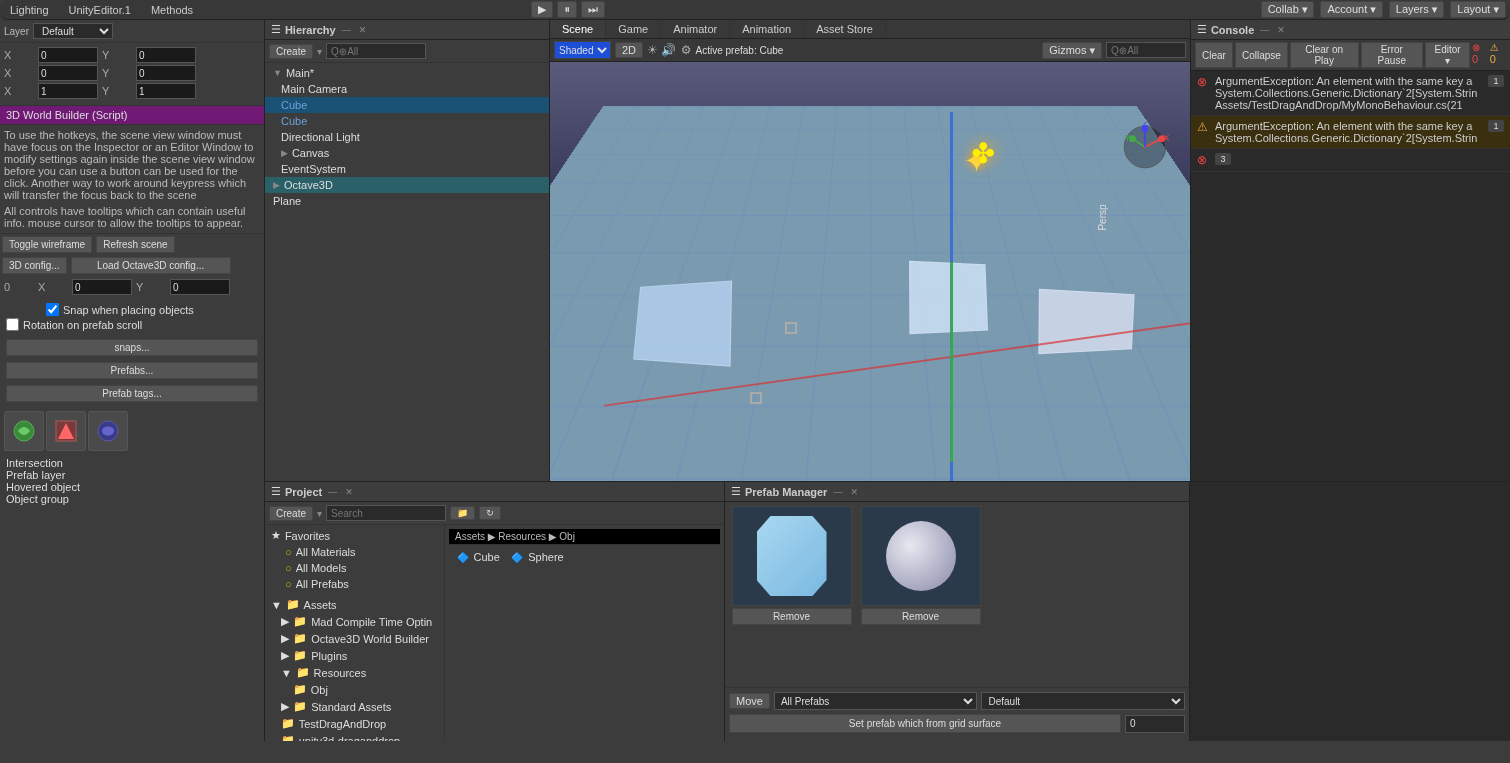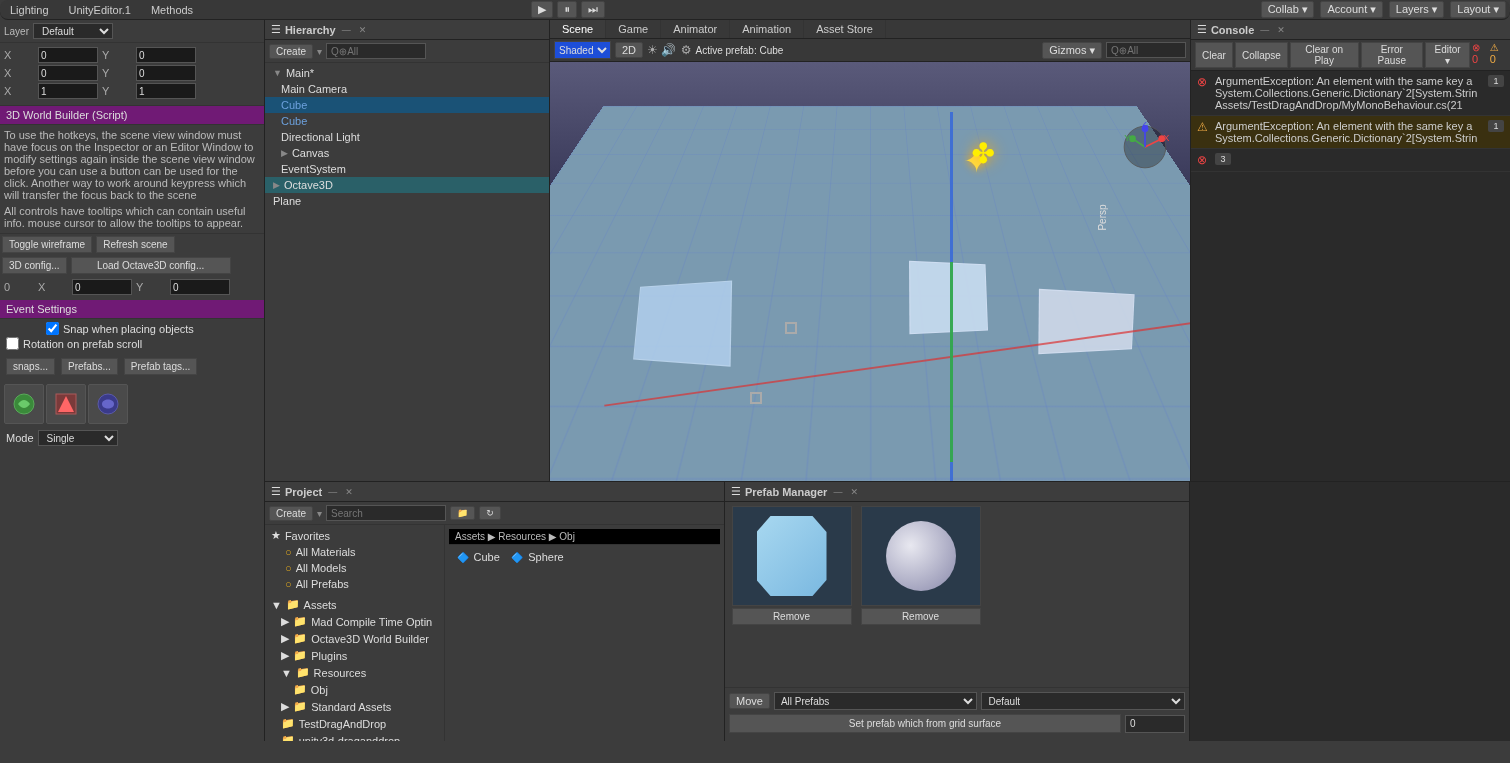--- a/index.html
+++ b/index.html
@@ -507,34 +507,33 @@
     </div>
 
     <div class="inspector-row" style="padding:3px 4px;">
       <span class="inspector-label">0</span>
       <span class="inspector-label">X</span>
       <input class="inspector-input" value="0" style="">
       <span class="inspector-label">Y</span>
       <input class="inspector-input" value="0" style="">
     </div>
 
-    <div class="section-title">Event Settings</div>
 
     <div style="padding:3px 6px;">
       <div style="display:flex;align-items:flex-end;gap:4px;margin-bottom:2px;padding-left:40px;">
         <input type="checkbox" checked="" style="">
         <span>Snap when placing objects</span>
       </div>
       <div style="display:flex;align-items:center;gap:4px;">
         <input type="checkbox" style="">
         <span>Rotation on prefab scroll</span>
       </div>
     </div>
 
-    <div style="display:flex;gap:2px;padding:3px 4px;">
+    <div style="display:flex;gap:2px;padding:3px 4px;flex-direction:column;">
       <button class="left-btn">snaps...</button>
       <button class="left-btn">Prefabs...</button>
       <button class="left-btn">Prefab tags...</button>
     </div>
 
     <div class="icon-buttons-row">
       <div class="icon-btn-big">
         <svg width="28" height="28" viewBox="0 0 28 28">
           <circle cx="14" cy="14" r="10" fill="#3a8a3a" stroke="#5aaa5a" stroke-width="1"></circle>
           <path d="M8 14 Q14 6 20 14 Q14 22 8 14" fill="#6aca6a"></path>
@@ -547,25 +546,25 @@
         </svg>
       </div>
       <div class="icon-btn-big">
         <svg width="28" height="28" viewBox="0 0 28 28">
           <circle cx="14" cy="14" r="10" fill="#3a3a8a" stroke="#5a5aaa" stroke-width="1"></circle>
           <path d="M8 14 C8 8 20 8 20 14 C20 20 8 20 8 14" fill="#6666ca"></path>
         </svg>
       </div>
     </div>
 
-    <div style="padding:2px 6px;display:flex;align-items:center;gap:4px;">
-      <span>Mode</span>
-      <select class="search-input" style="width:80px;">
-        <option>Single</option>
-      </select>
+    <div style="padding:2px 6px;">
+      <div>Intersection</div>
+      <div>Prefab layer</div>
+      <div>Hovered object</div>
+      <div>Object group</div>
     </div>
   </div>
 
   <div class="center-section">
     <div class="center-top">
 
       <div class="hierarchy-panel">
         <div class="panel-header">
           <span>☰</span>
           <span class="panel-title">Hierarchy</span>

